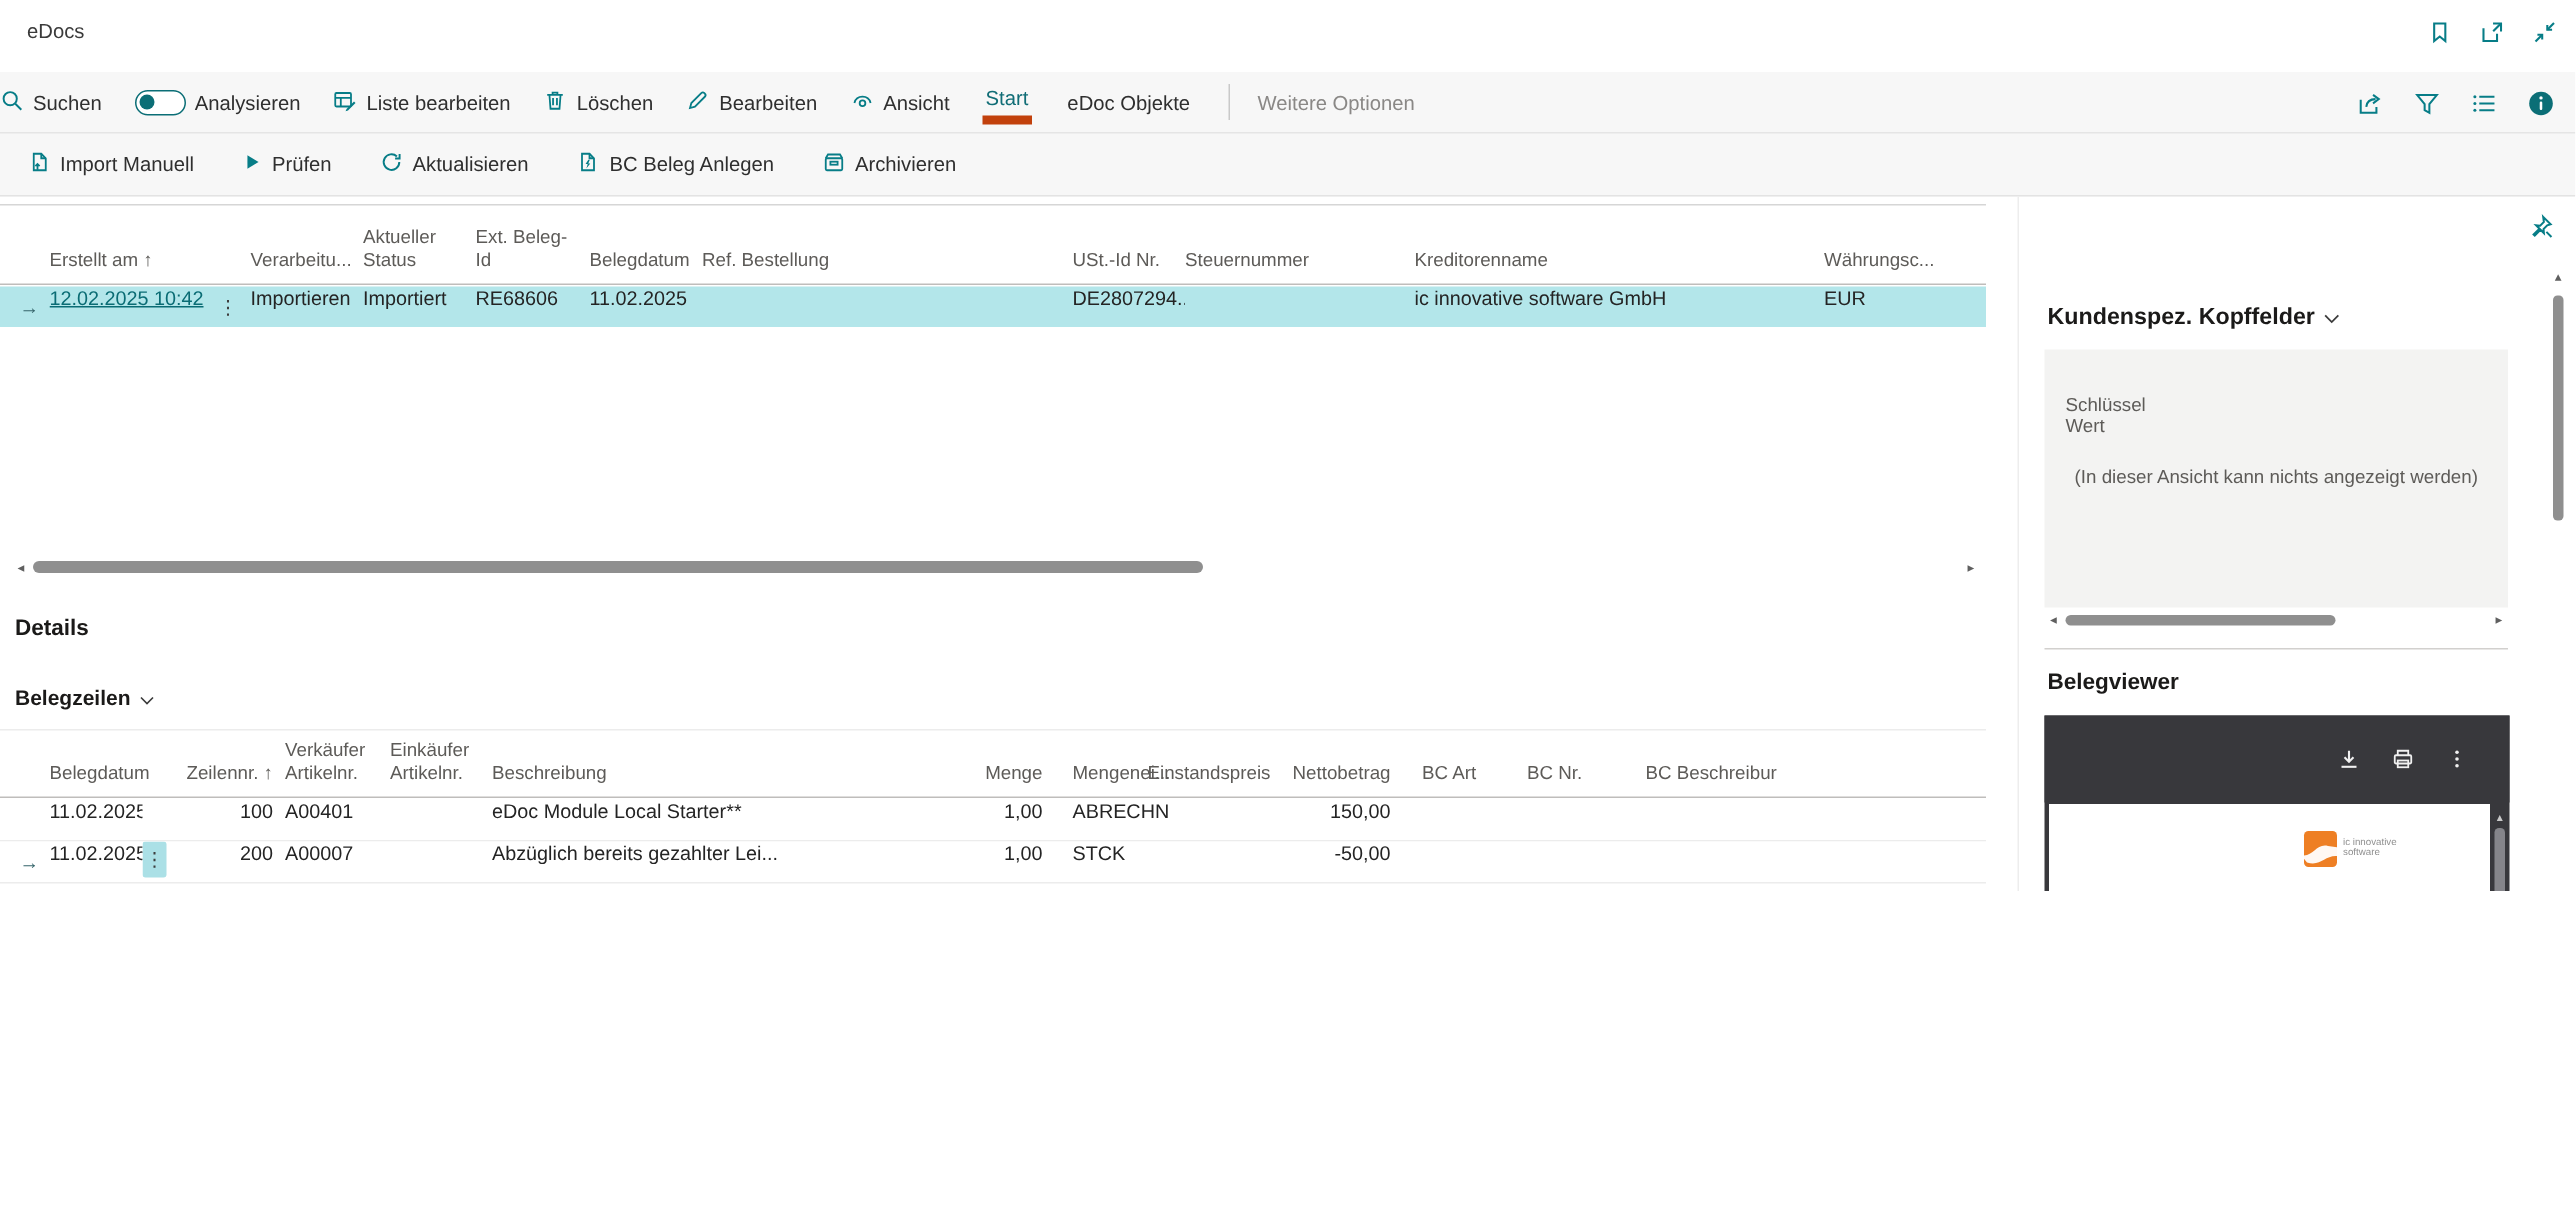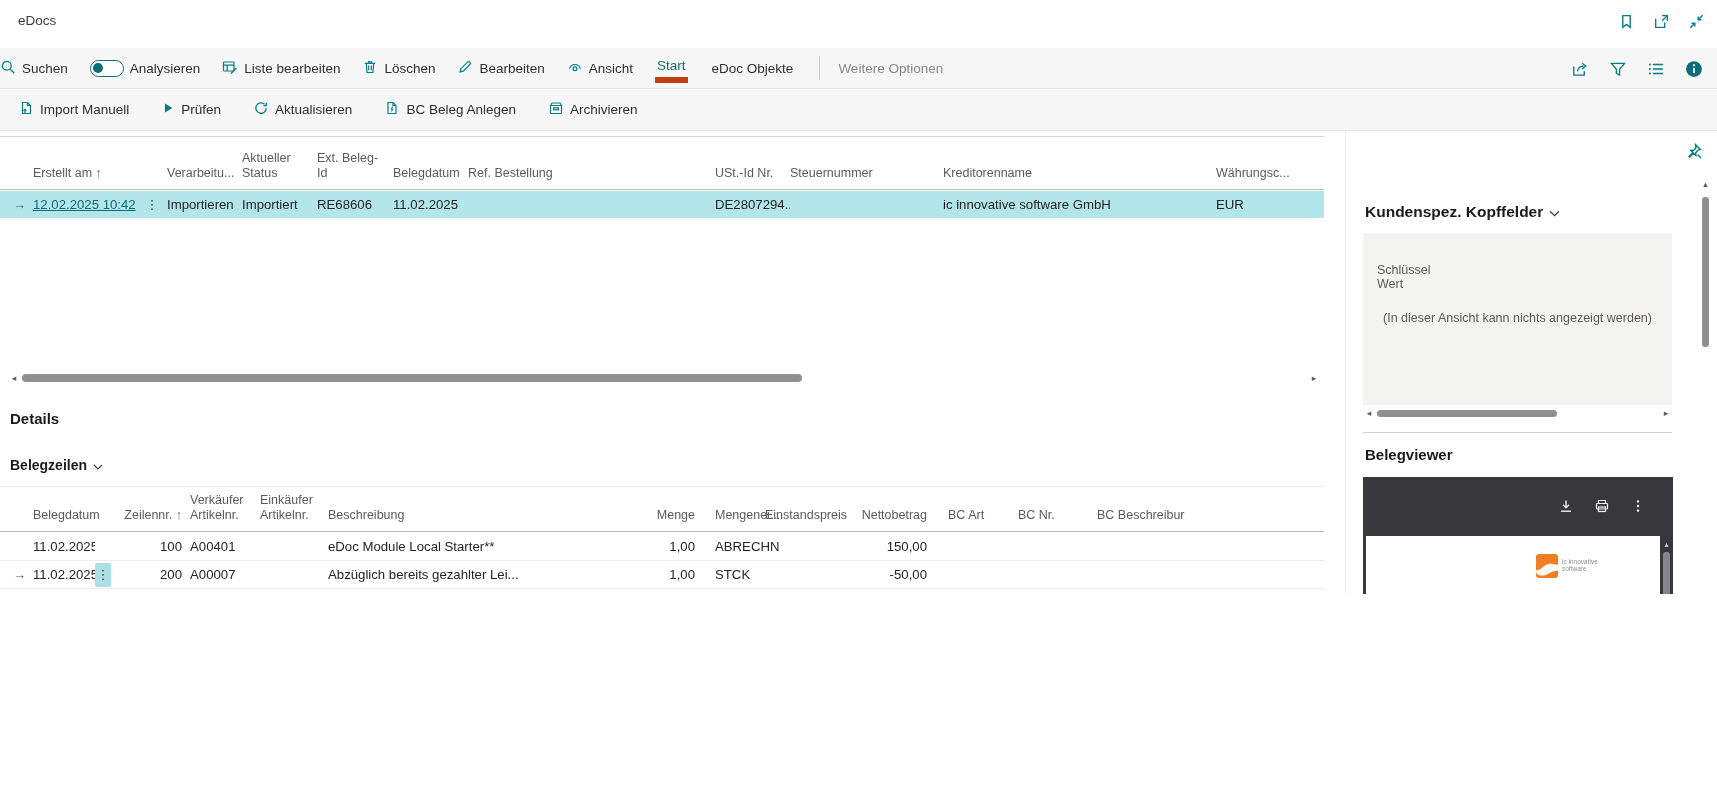--- a/index.html
+++ b/index.html
@@ -29,21 +29,21 @@
   .ribbon-right span, .pinbox span { display:inline-flex; width:18px; height:18px; align-items:center; justify-content:center; cursor:pointer; }
   .pinbox { position:absolute; right:14px; top:41px; height:41px; display:flex; align-items:center; }
   .toggle { position:relative; width:34px; height:17px; border:1.5px solid #0b6e76; border-radius:9px; background:#fff; display:inline-block; cursor:pointer; }
   .toggle .knob { position:absolute; left:2px; top:2px; width:10px; height:10px; border-radius:50%; background:#0b6e76; }
 
   
   .dgrid { display:grid; grid-template-columns:33px 112px 22px 75px 75px 76px 75px 247px 75px 153px 273px minmax(0,1fr); width:1324px; }
   .lgrid { display:grid; grid-template-columns:33px 62px 24px 71px 70px 68px 304px 71px 77px 75px 80px 75px 75px minmax(0,1fr); width:1324px; }
   .th { color:#5d5b58; font-size:12.5px; display:flex; align-items:flex-end; padding:0 8px 7px 0; line-height:1.25; cursor:pointer; }
   .th.r { justify-content:flex-end; text-align:right; }
-  .td { font-size:13.2px; color:#242424; display:flex; align-items:center; padding-right:8px; white-space:nowrap; overflow:hidden; }
+  .td { font-size:13.2px; color:#242424; display:flex; align-items:flex-start; padding-right:8px; white-space:nowrap; overflow:hidden; }
   .td.r { justify-content:flex-end; }
   .dochead { position:absolute; left:0; top:136px; height:54px; border-top:1px solid #d6d6d6; border-bottom:1px solid #bfbdbb; }
   .docrow { position:absolute; left:0; top:191px; height:27px; background:#b3e6ea; cursor:pointer; }
   .rowarrow { display:flex; align-items:center; padding-left:13px; color:#37666c; font-size:13px; }
   .rowlink { color:#0a6c74; text-decoration:underline; cursor:pointer; }
   .rowmenu { color:#3d3d3d; font-size:13px; display:flex; align-items:center; justify-content:center; cursor:pointer; }
 
   .lineshead { position:absolute; left:0; top:486px; height:46px; border-top:1px solid #ececec; border-bottom:1px solid #bfbdbb; }
   .linesrow { position:absolute; left:0; height:28px; border-bottom:1px solid #ececec; background:#fff; cursor:pointer; }
   .menu-hl { width:20px; height:24px; border-radius:2px; background:#abe0e6; display:flex; align-items:center; justify-content:center; }

